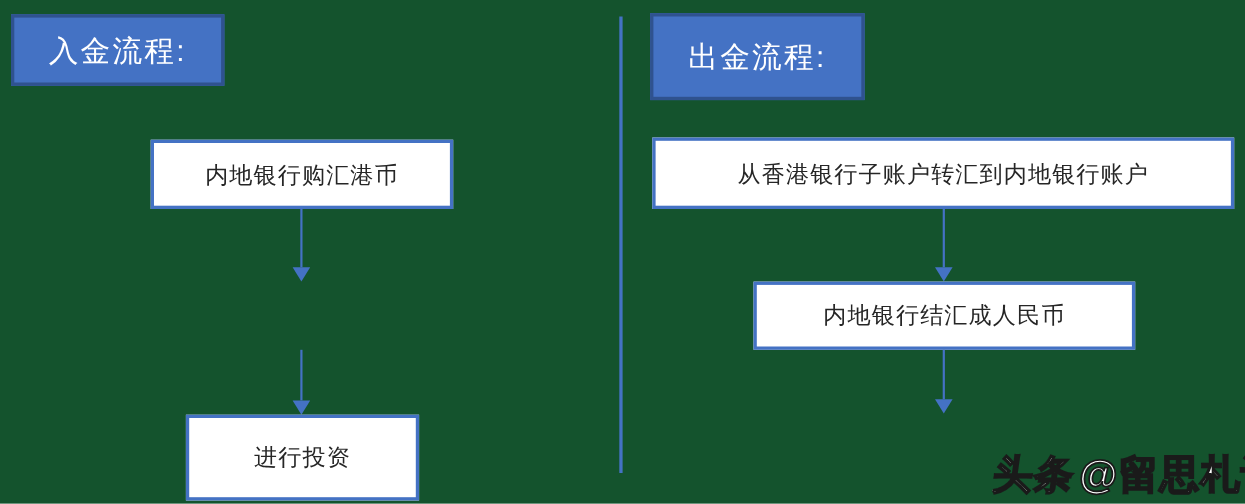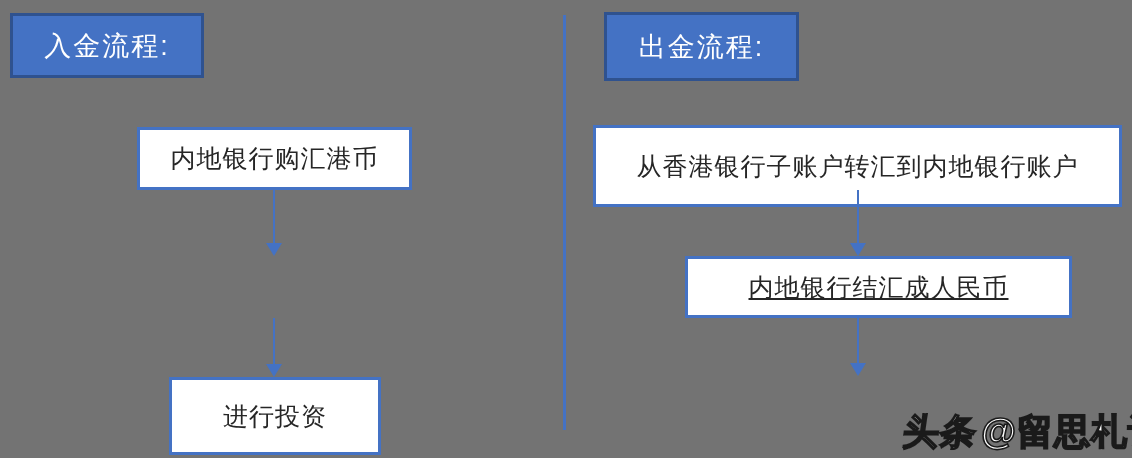--- a/index.html
+++ b/index.html
@@ -9,21 +9,21 @@
     --title-text: #FFFFFF;
     --wm-fill: #FFFFFF;
     --wm-outline: #1A1A1A;
   }
   * { box-sizing: border-box; }
   html, body { margin: 0; padding: 0; background: #fff; }
   .canvas {
     position: relative;
     width: 1132px;
     height: 458px;
-    background: #737373;
+    background: #14532d;
     font-family: "Liberation Sans", "DejaVu Sans", sans-serif;
     overflow: hidden;
     padding-left: 40px;
   }
   .title-box {
     position: absolute;
     display: flex;
     align-items: center;
     justify-content: center;
     background: var(--accent);
@@ -34,21 +34,21 @@
     white-space: nowrap;
   }
   .step-box {
     position: absolute;
     display: flex;
     align-items: center;
     justify-content: center;
     background: #ffffff;
     border: 3px solid var(--accent);
     color: var(--step-text);
-    font-size: 25px;
+    font-size: 21px;
     letter-spacing: 1px;
     white-space: nowrap;
   }
   .connector-line {
     position: absolute;
     width: 2px;
     background: var(--accent);
   }
   .connector-head {
     position: absolute;
@@ -88,23 +88,23 @@
   
   .dep-title  { left: 10px;  top: 13px;  width: 194px; height: 65px; }
   .dep-step0  { left: 137px; top: 127px; width: 275px; height: 63px; }
   .dep-step1  { left: 10px;  top: 256px; width: 528px; height: 62px; }
   .dep-step2  { left: 169px; top: 377px; width: 212px; height: 78px; }
   .dep-line0  { left: 273px; top: 190px; height: 53px; }
   .dep-head0  { left: 266px; top: 243px; }
   .dep-line1  { left: 273px; top: 318px; height: 46px; }
   .dep-head1  { left: 266px; top: 364px; }
   
-  .wd-title   { left: 604px; top: 12px;  width: 195px; height: 69px; }
-  .wd-step0   { left: 593px; top: 125px; width: 529px; height: 82px; }
-  .wd-step1   { left: 685px; top: 256px; width: 387px; height: 62px; text-decoration: underline; }
+  .wd-title   { left: 591px; top: 12px;  width: 195px; height: 79px; }
+  .wd-step0   { left: 593px; top: 125px; width: 529px; height: 65px; }
+  .wd-step1   { left: 685px; top: 256px; width: 347px; height: 62px; }
   .wd-step2   { left: 755px; top: 376px; width: 210px; height: 63px; }
   .wd-line0   { left: 857px; top: 190px; height: 53px; }
   .wd-head0   { left: 850px; top: 243px; }
   .wd-line1   { left: 857px; top: 318px; height: 45px; }
   .wd-head1   { left: 850px; top: 363px; }
 </style>
 </head>
 <body>
 
 <div class="canvas">

